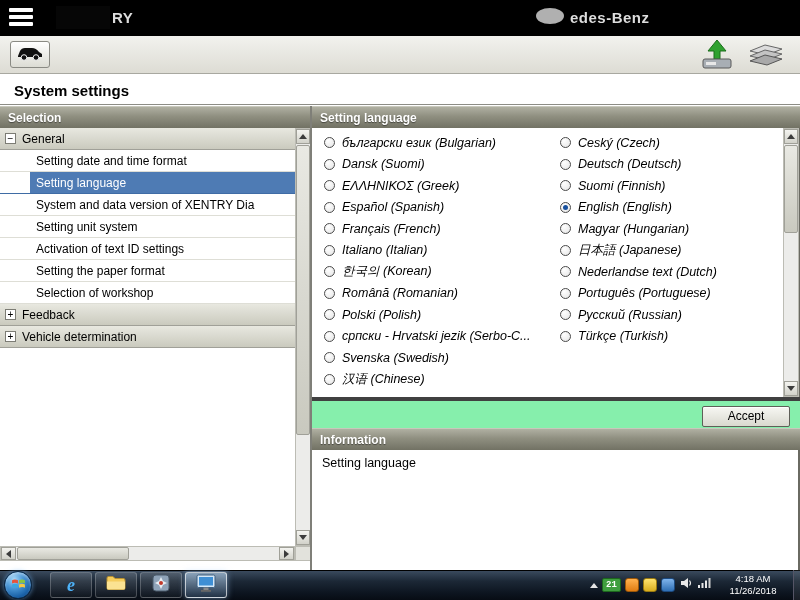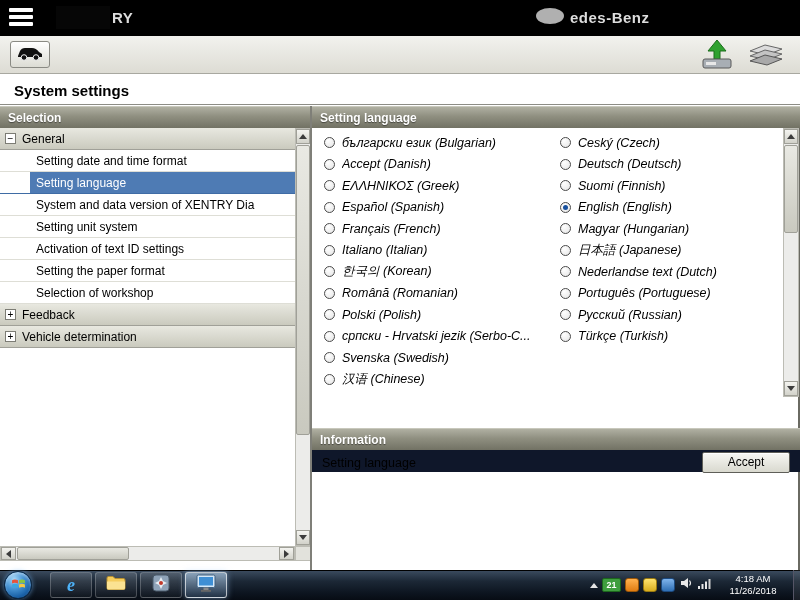--- a/index.html
+++ b/index.html
@@ -68,21 +68,21 @@
   .opts { position:absolute; top:132px; }
   .opt { height:21.5px; display:flex; align-items:center; gap:7px; padding-left:8px;
     cursor:pointer; white-space:nowrap; overflow:hidden; }
   .opt-label { font-size:12.5px; color:#000; overflow:hidden;font-style:italic; }
   .radio { width:11px; height:11px; flex:none; border-radius:50%; border:1px solid #4a4a4a;
     background:radial-gradient(circle at 35% 30%, #ffffff, #e4e4e4); position:relative; cursor:pointer; }
   .radio.on::after { content:""; position:absolute; left:2px; top:2px; width:5px; height:5px;
     border-radius:50%; background:#17509e; }
 
   .accept-row { position:absolute; left:312px; top:397px; width:488px; height:31px;
-    background:#0f172a; border-top:6px solid #404040;margin-top:44px; }
+    background:#86efac; border-top:4px solid #404040; }
   .btn { position:absolute; right:10px; top:5px; width:88px; height:21px;
     background:linear-gradient(180deg,#f7f7f3,#d9d9cf); border:1px solid #5f5f58; border-radius:2px;
     box-shadow:inset 0 1px 0 #fff; font-size:12px; color:#000; text-align:center; line-height:19px;
     cursor:pointer; font-family:inherit; }
 
   .info-text { position:absolute; left:322px; top:456px; font-size:12.5px; color:#000; }
 
   
   .taskbar { position:absolute; left:0; top:570px; width:800px; height:30px;
     background:linear-gradient(180deg,#3a4a5d 0%,#1c2836 35%,#0d1520 75%,#070c14 100%);
@@ -93,21 +93,21 @@
     display:flex; align-items:center; justify-content:center; cursor:pointer; }
   .tb-btn { position:absolute; top:572px; width:42px; height:26px; border-radius:3px;
     background:linear-gradient(180deg,rgba(255,255,255,.14),rgba(255,255,255,.03));
     border:1px solid rgba(255,255,255,.22); display:flex; align-items:center; justify-content:center;
     cursor:pointer; }
   .tb-btn.active { background:linear-gradient(180deg,rgba(195,225,252,.6),rgba(110,155,205,.25));
     border-color:rgba(255,255,255,.65); box-shadow:0 0 6px rgba(160,205,255,.55); }
   .ie-e { color:#4db2f8; font-size:18px; font-weight:bold; font-style:italic;
     font-family:"Liberation Serif","DejaVu Serif",serif; line-height:18px; }
   .tray { position:absolute; right:88px; top:573px; height:24px; display:flex;
-    align-items:center; gap:4px; }
+    align-items:center; gap:4px;font-family:Liberation Mono, monospace; }
   .tray-arrow { width:0; height:0; border:4px solid transparent; border-bottom:5px solid #e6e6e6;
     border-top:0; cursor:pointer; }
   .badge { min-width:19px; height:14px; background:#3f9e3f; border:1px solid #1d681d; color:#fff;
     font-size:9px; font-weight:bold; text-align:center; line-height:12px; border-radius:2px; cursor:pointer; }
   .tico { width:14px; height:14px; border-radius:3px; cursor:pointer; }
   .tico.orange { background:linear-gradient(180deg,#ffb14e,#e07c12); border:1px solid #9c5708; }
   .tico.yellow { background:linear-gradient(180deg,#ffe36e,#d9ae1f); border:1px solid #9a7a10; }
   .tico.blue   { background:linear-gradient(180deg,#7fb4ec,#2f6fb4); border:1px solid #1c4a80; }
   .clock { position:absolute; right:12px; top:573px; width:70px; text-align:center; color:#fff;
     font-size:9.5px; line-height:12px; cursor:pointer; }
@@ -227,21 +227,21 @@
 
   <div class="hdr" style="left:312px;top:106px;width:488px">Setting language</div>
 
   <div class="opts" style="left:316px;width:236px">
     <div class="opt">
         <span class="radio"></span>
         <span class="opt-label">български език (Bulgarian)</span>
       </div>
     <div class="opt">
         <span class="radio"></span>
-        <span class="opt-label">Accept (Danish)</span>
+        <span class="opt-label">Dansk (Suomi)</span>
       </div>
     <div class="opt">
         <span class="radio"></span>
         <span class="opt-label">ΕΛΛΗΝΙΚΟΣ (Greek)</span>
       </div>
     <div class="opt">
         <span class="radio"></span>
         <span class="opt-label">Español (Spanish)</span>
       </div>
     <div class="opt">

